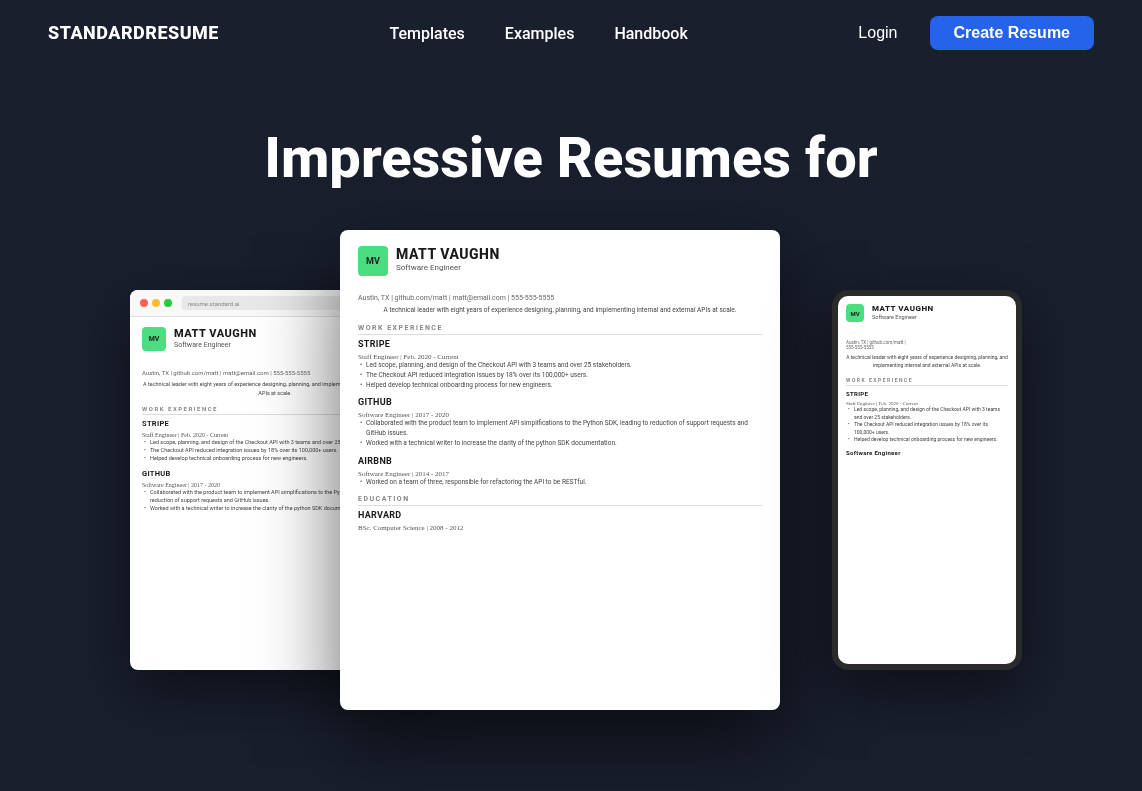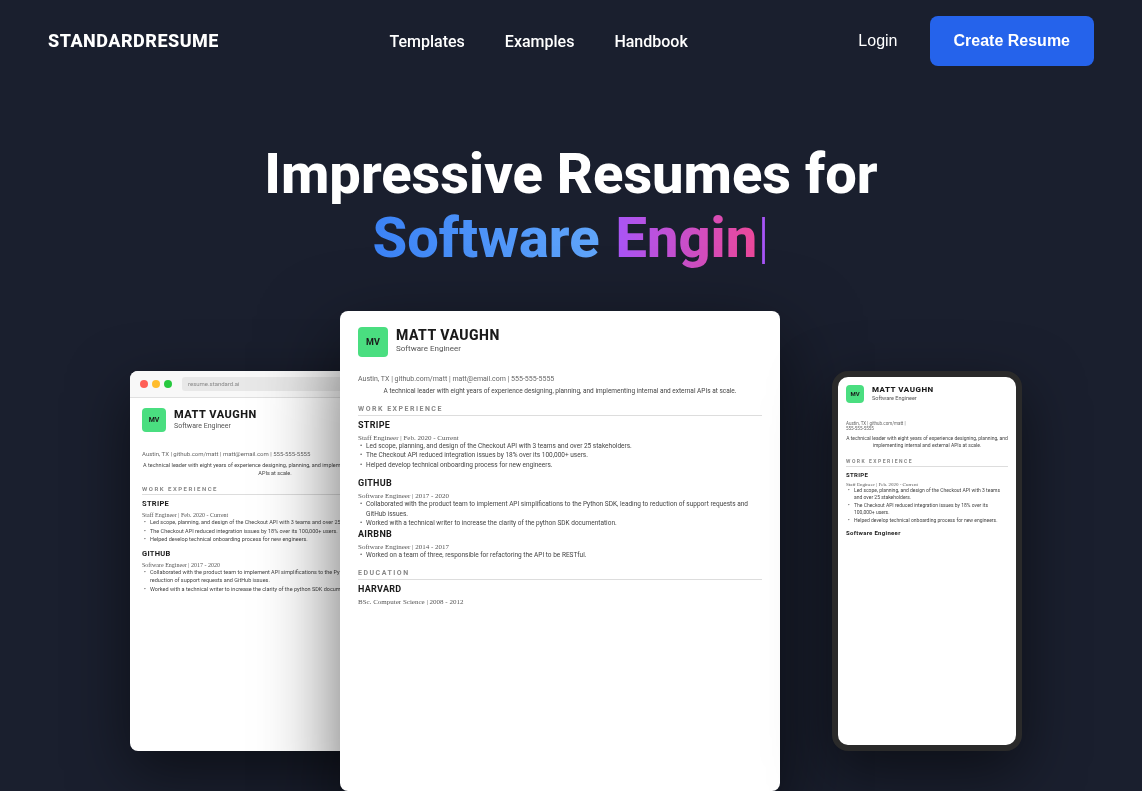--- a/index.html
+++ b/index.html
@@ -66,21 +66,21 @@
       cursor: pointer;
       background: none;
       border: none;
     }
 
     .create-btn {
       background-color: #2563eb;
       color: #ffffff;
       font-size: 16px;
       font-weight: 600;
-      padding: 16px 24px;
+      padding: 8px 24px;
       border-radius: 8px;
       border: none;
       cursor: pointer;
     }
 
     
     .hero {
       text-align: center;
       padding: 60px 48px 40px;
     }
@@ -396,26 +396,20 @@
   </nav>
 
   <div class="header-right">
     <button class="login-btn">Login</button>
     <button class="create-btn">Create Resume</button>
   </div>
 </header>
 
 <section class="hero">
   <div class="hero-title-line1">Impressive Resumes for</div>
-  <div class="hero-title-line2">
-    <span class="gradient-blue">Software</span>
-    <span>
-      <span class="gradient-purple">Engin</span><span class="cursor">|</span>
-    </span>
-  </div>
 </section>
 
 <div class="mockups-container">
 
   <div class="resume-card resume-left">
     <div class="resume-header-bar">
       <div class="dot dot-red"></div>
       <div class="dot dot-yellow"></div>
       <div class="dot dot-green"></div>
       <div class="url-bar">
@@ -459,21 +453,21 @@
       <div class="section-header">WORK EXPERIENCE</div>
       <div class="company-name">STRIPE</div>
       <div class="job-title-date">Staff Engineer | Feb. 2020 - Current</div>
       <div class="bullet">Led scope, planning, and design of the Checkout API with 3 teams and over 25 stakeholders.</div>
       <div class="bullet">The Checkout API reduced integration issues by 18% over its 100,000+ users.</div>
       <div class="bullet">Helped develop technical onboarding process for new engineers.</div>
       <div class="company-name" style="margin-top:7px">GITHUB</div>
       <div class="job-title-date">Software Engineer | 2017 - 2020</div>
       <div class="bullet">Collaborated with the product team to implement API simplifications to the Python SDK, leading to reduction of support requests and GitHub issues.</div>
       <div class="bullet">Worked with a technical writer to increase the clarity of the python SDK documentation.</div>
-      <div class="company-name" style="">AIRBNB</div>
+      <div class="company-name" style="margin-top:7px">AIRBNB</div>
       <div class="job-title-date">Software Engineer | 2014 - 2017</div>
       <div class="bullet">Worked on a team of three, responsible for refactoring the API to be RESTful.</div>
       <div class="section-header">EDUCATION</div>
       <div class="company-name">HARVARD</div>
       <div class="job-title-date">BSc. Computer Science | 2008 - 2012</div>
     </div>
   </div>
 
   <div class="resume-card resume-right">
     <div class="resume-content" style="padding: 8px 8px;">

